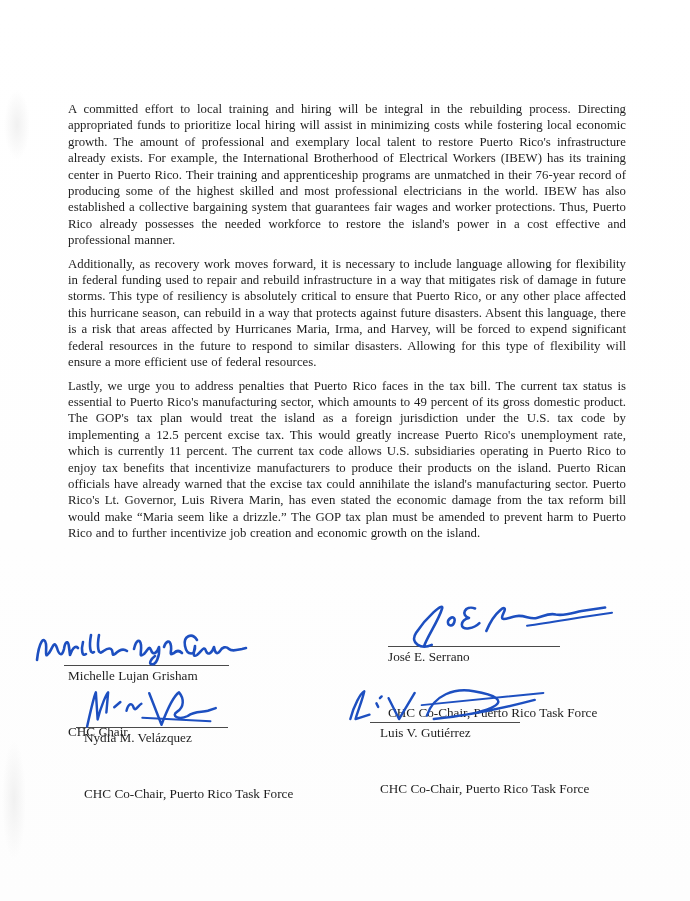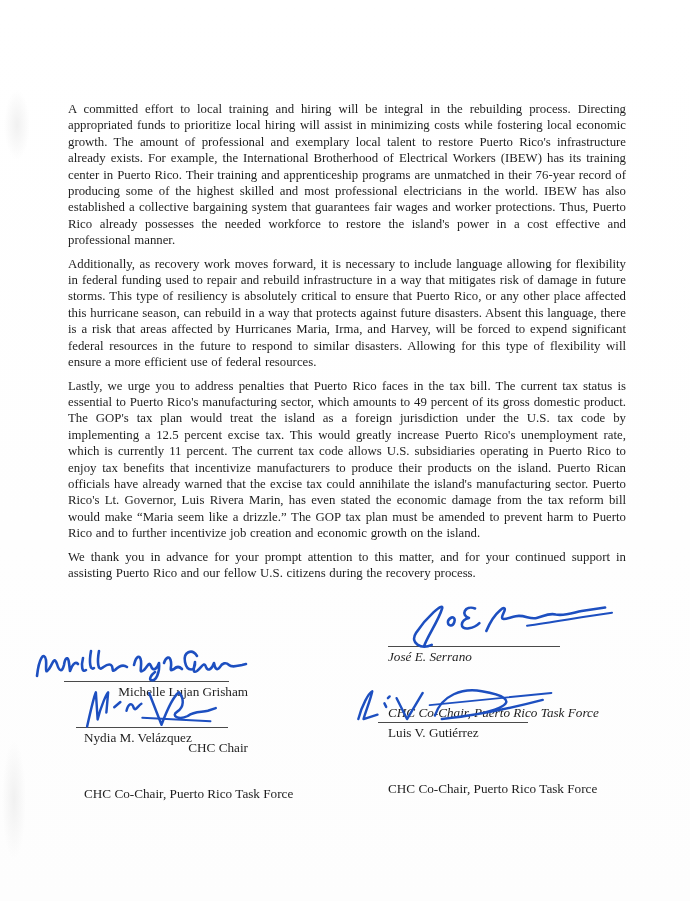--- a/index.html
+++ b/index.html
@@ -19,50 +19,49 @@
   }
   .letter-body p{margin:0 0 7px 0;word-spacing:0.5px;}
   .closing{margin-top:3px;text-align:left;}
   .signatures{position:absolute;left:68px;top:0;width:558px;height:901px;pointer-events:none;}
   .sig-block{position:absolute;font-size:13.2px;line-height:15px;}
   .sig-art{display:block;}
   .sig-line{border-top:1.2px solid #4a4a4a;height:0;margin:0;}
   .sig-name{margin-top:2px;white-space:nowrap;}
   .sig-title{white-space:nowrap;margin-top:41px;}
   
-  .sb-michelle{left:0;top:644px;text-align:right;}
+  .sb-michelle{left:0;top:628px;}
   .sb-michelle .sig-art{margin-left:-34px;margin-bottom:-3px;}
   .sb-michelle .sig-line{width:165px;margin-left:-4px;}
-  .sb-jose{left:320px;top:598px;font-style:italic;}
+  .sb-jose{left:320px;top:598px;}
   .sb-jose .sig-art{margin-left:-6px;margin-bottom:-4px;}
   .sb-jose .sig-line{width:172px;}
   .sb-nydia{left:16px;top:688px;}
   .sb-nydia .sig-art{margin-left:-12px;margin-bottom:-3px;}
   .sb-nydia .sig-line{width:152px;margin-left:-8px;}
-  .sb-luis{left:320px;top:686px;}
+  .sb-luis{left:312px;top:686px;}
   .sb-luis .sig-art{margin-left:-50px;margin-bottom:-4px;}
   .sb-luis .sig-line{width:150px;margin-left:-10px;}
   .sb-darren{left:0;top:760px;}
   .sb-darren .sig-art{margin-left:-8px;margin-bottom:-3px;}
   .sb-darren .sig-line{width:162px;margin-left:-8px;}
   .stroke{fill:none;stroke:#1d4fc0;stroke-linecap:round;stroke-linejoin:round;}
 </style>
 </head>
 <body>
 
 <div class="page">
 
   <div class="artifact" style="left:4px;top:90px;width:26px;height:70px;"></div>
   <div class="artifact" style="left:2px;top:740px;width:24px;height:120px;"></div>
 
   <div class="letter-body">
     <p>A committed effort to local training and hiring will be integral in the rebuilding process. Directing appropriated funds to prioritize local hiring will assist in minimizing costs while fostering local economic growth. The amount of professional and exemplary local talent to restore Puerto Rico's infrastructure already exists. For example, the International Brotherhood of Electrical Workers (IBEW) has its training center in Puerto Rico. Their training and apprenticeship programs are unmatched in their 76-year record of producing some of the highest skilled and most professional electricians in the world. IBEW has also established a collective bargaining system that guarantees fair wages and worker protections. Thus, Puerto Rico already possesses the needed workforce to restore the island's power in a cost effective and professional manner.</p>
     <p>Additionally, as recovery work moves forward, it is necessary to include language allowing for flexibility in federal funding used to repair and rebuild infrastructure in a way that mitigates risk of damage in future storms. This type of resiliency is absolutely critical to ensure that Puerto Rico, or any other place affected this hurricane season, can rebuild in a way that protects against future disasters. Absent this language, there is a risk that areas affected by Hurricanes Maria, Irma, and Harvey, will be forced to expend significant federal resources in the future to respond to similar disasters. Allowing for this type of flexibility will ensure a more efficient use of federal resources.</p>
     <p>Lastly, we urge you to address penalties that Puerto Rico faces in the tax bill. The current tax status is essential to Puerto Rico's manufacturing sector, which amounts to 49 percent of its gross domestic product. The GOP's tax plan would treat the island as a foreign jurisdiction under the U.S. tax code by implementing a 12.5 percent excise tax. This would greatly increase Puerto Rico's unemployment rate, which is currently 11 percent. The current tax code allows U.S. subsidiaries operating in Puerto Rico to enjoy tax benefits that incentivize manufacturers to produce their products on the island. Puerto Rican officials have already warned that the excise tax could annihilate the island's manufacturing sector. Puerto Rico's Lt. Governor, Luis Rivera Marin, has even stated the economic damage from the tax reform bill would make “Maria seem like a drizzle.” The GOP tax plan must be amended to prevent harm to Puerto Rico and to further incentivize job creation and economic growth on the island.</p>
-    <p>We thank you in advance for your prompt attention to this matter, and for your continued support in assisting Puerto Rico and our fellow U.S. citizens during the recovery process.</p>
   </div>
 
   <div class="signatures">
 
     <div class="sig-block sb-michelle">
       <svg class="sig-art" width="214" height="40" viewBox="0 0 214 40">
         <path class="stroke" stroke-width="2.6" d="M3,32 C5,14 10,7 12,16 C13,24 10,31 15,25 C19,19 20,12 23,20 C25,27 28,29 30,21 C31,14 34,11 35,19 L36,27 C38,21 41,17 44,20 M49,14 C47,22 48,29 52,26 M57,7 C55,18 56,27 60,24 M65,7 C63,18 64,27 68,24 C71,22 74,19 77,21 C80,23 77,29 81,26 C85,22 89,20 93,23"></path>
         <path class="stroke" stroke-width="2.6" d="M100,21 C102,12 106,10 107,17 C108,25 104,30 110,26 C114,22 115,17 117,22 C119,28 123,25 125,19 C126,28 122,38 117,36 C115,35 117,31 121,28 M130,19 C132,13 136,11 137,18 C138,25 134,28 140,25 C143,22 146,23 148,25"></path>
         <path class="stroke" stroke-width="2.6" d="M163,12 C158,4 149,8 151,18 C153,28 162,28 161,18 C160,24 158,30 163,27 C168,23 170,17 172,23 C174,28 178,25 180,19 C181,25 183,27 186,23 C188,19 192,18 195,21 C198,24 203,22 208,21 L212,20"></path>
       </svg>

